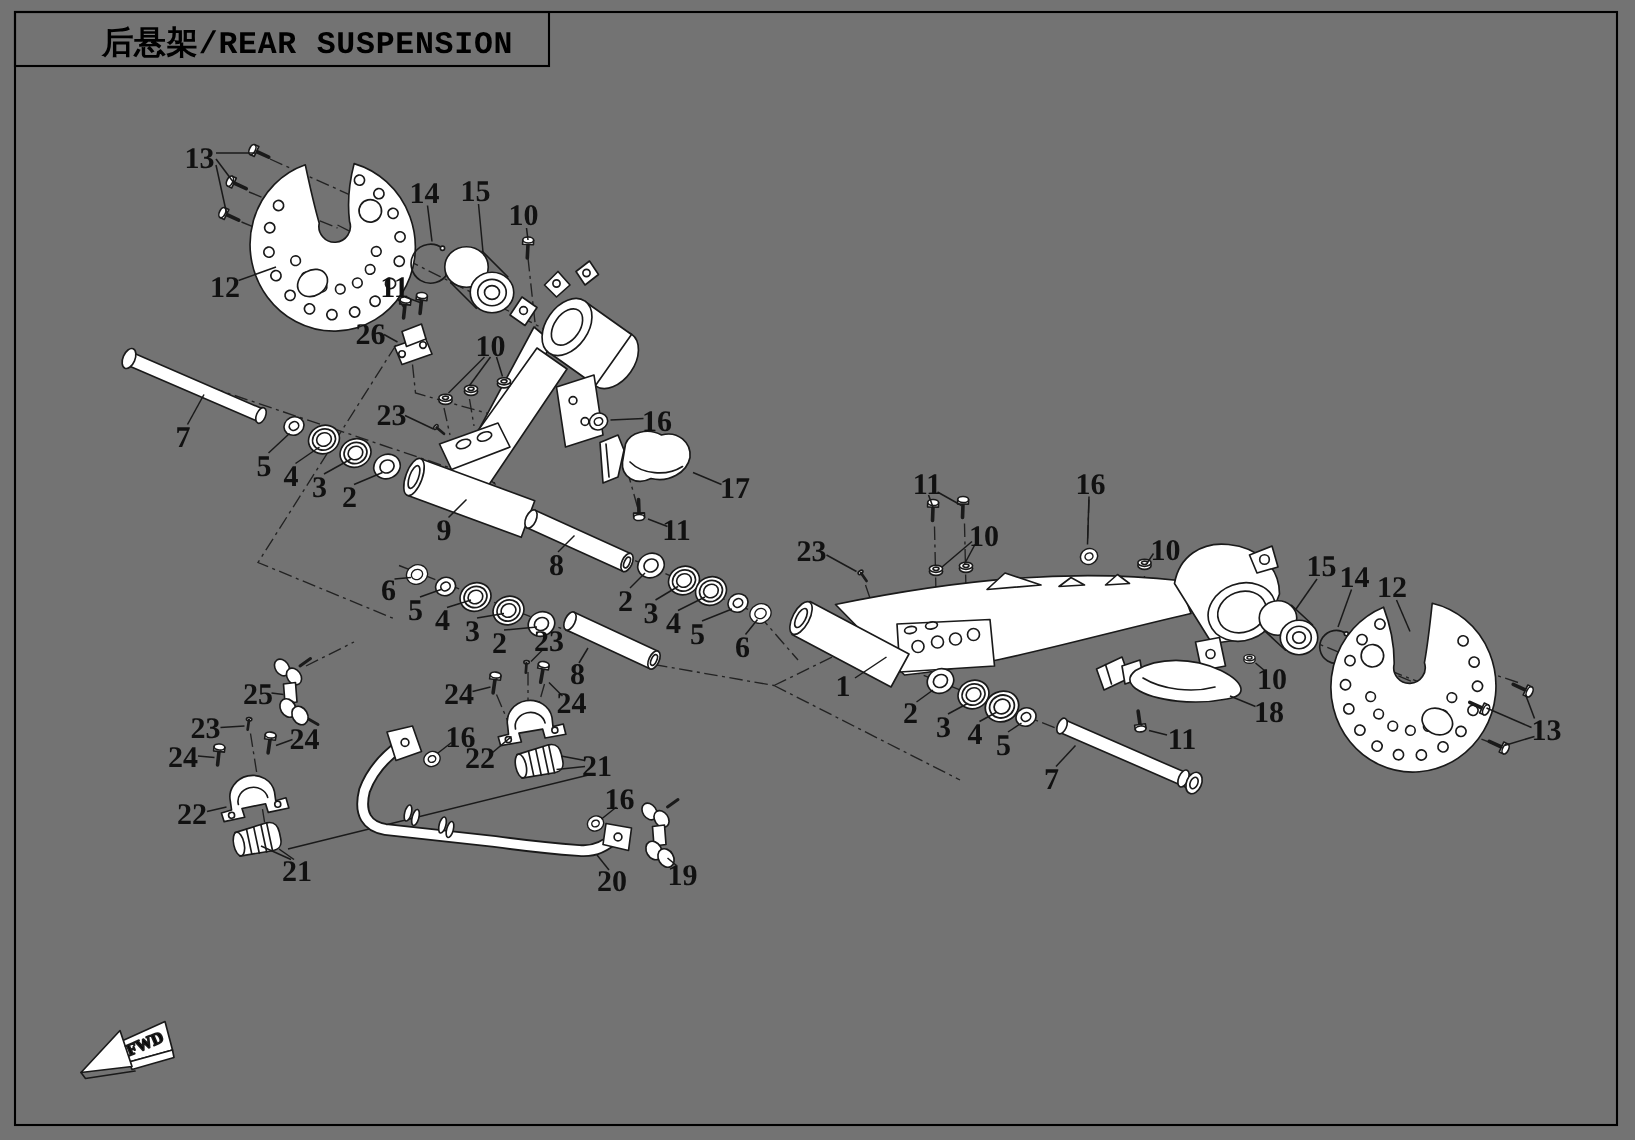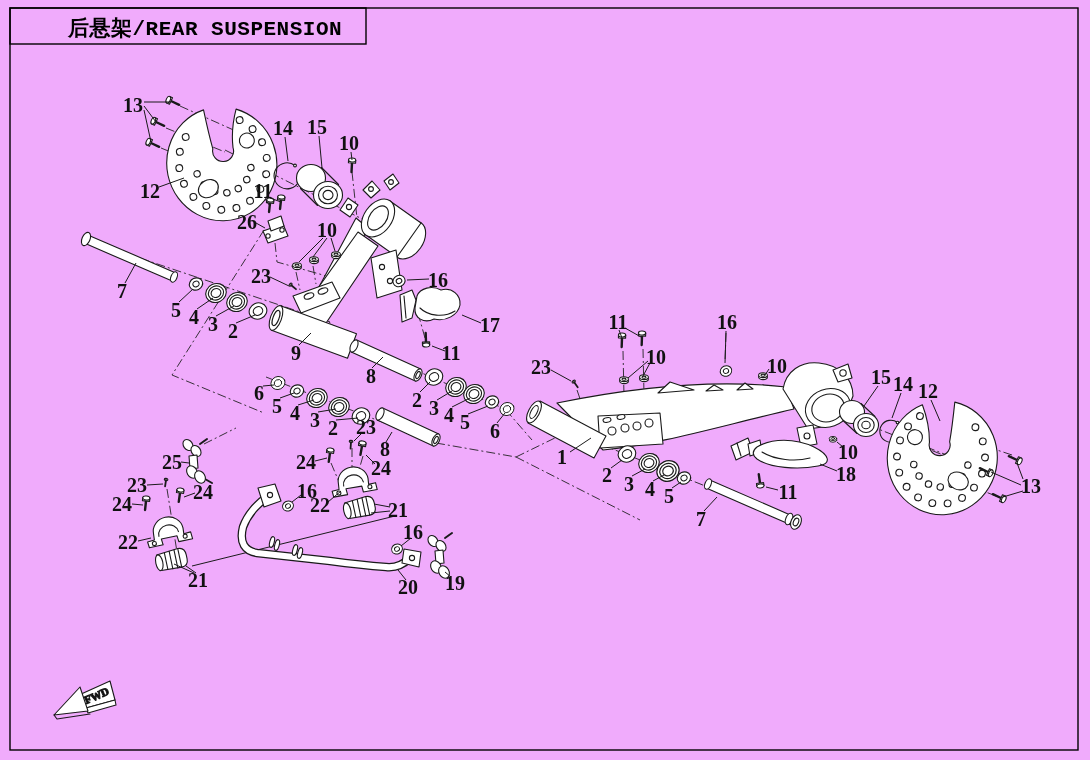--- a/index.html
+++ b/index.html
@@ -1,16 +1,16 @@
 <!DOCTYPE html>
 <html><head>
 <meta charset="utf-8">
 <style>
   html,body{margin:0;background:#fff}
-  .page{position:relative;width:1090px;height:760px;background:#f0abfc;overflow:hidden}
+  .page{position:relative;width:1090px;height:760px;background:#737373;overflow:hidden}
   svg{display:block}
   .part{fill:#fff;stroke:#1a1a1a;stroke-width:1.1;stroke-linejoin:round;stroke-linecap:round}
   .ln{fill:none;stroke:#1a1a1a;stroke-width:1.1;stroke-linecap:round}
   .dd{fill:none;stroke:#222;stroke-width:.9;stroke-dasharray:9 3 2 3}
   .ld{stroke:#1a1a1a;stroke-width:1}
   .co{font:600 20px "Liberation Serif","DejaVu Serif",serif;fill:#111;text-anchor:middle}
   .title-text{font:700 21px "Liberation Mono","DejaVu Sans Mono",monospace;fill:#000;letter-spacing:.5px}
   .frame{fill:none;stroke:#000;stroke-width:1.4}
   .fwd-text{font:700 11px "Liberation Serif",serif;fill:#000;text-anchor:middle}
 </style>

